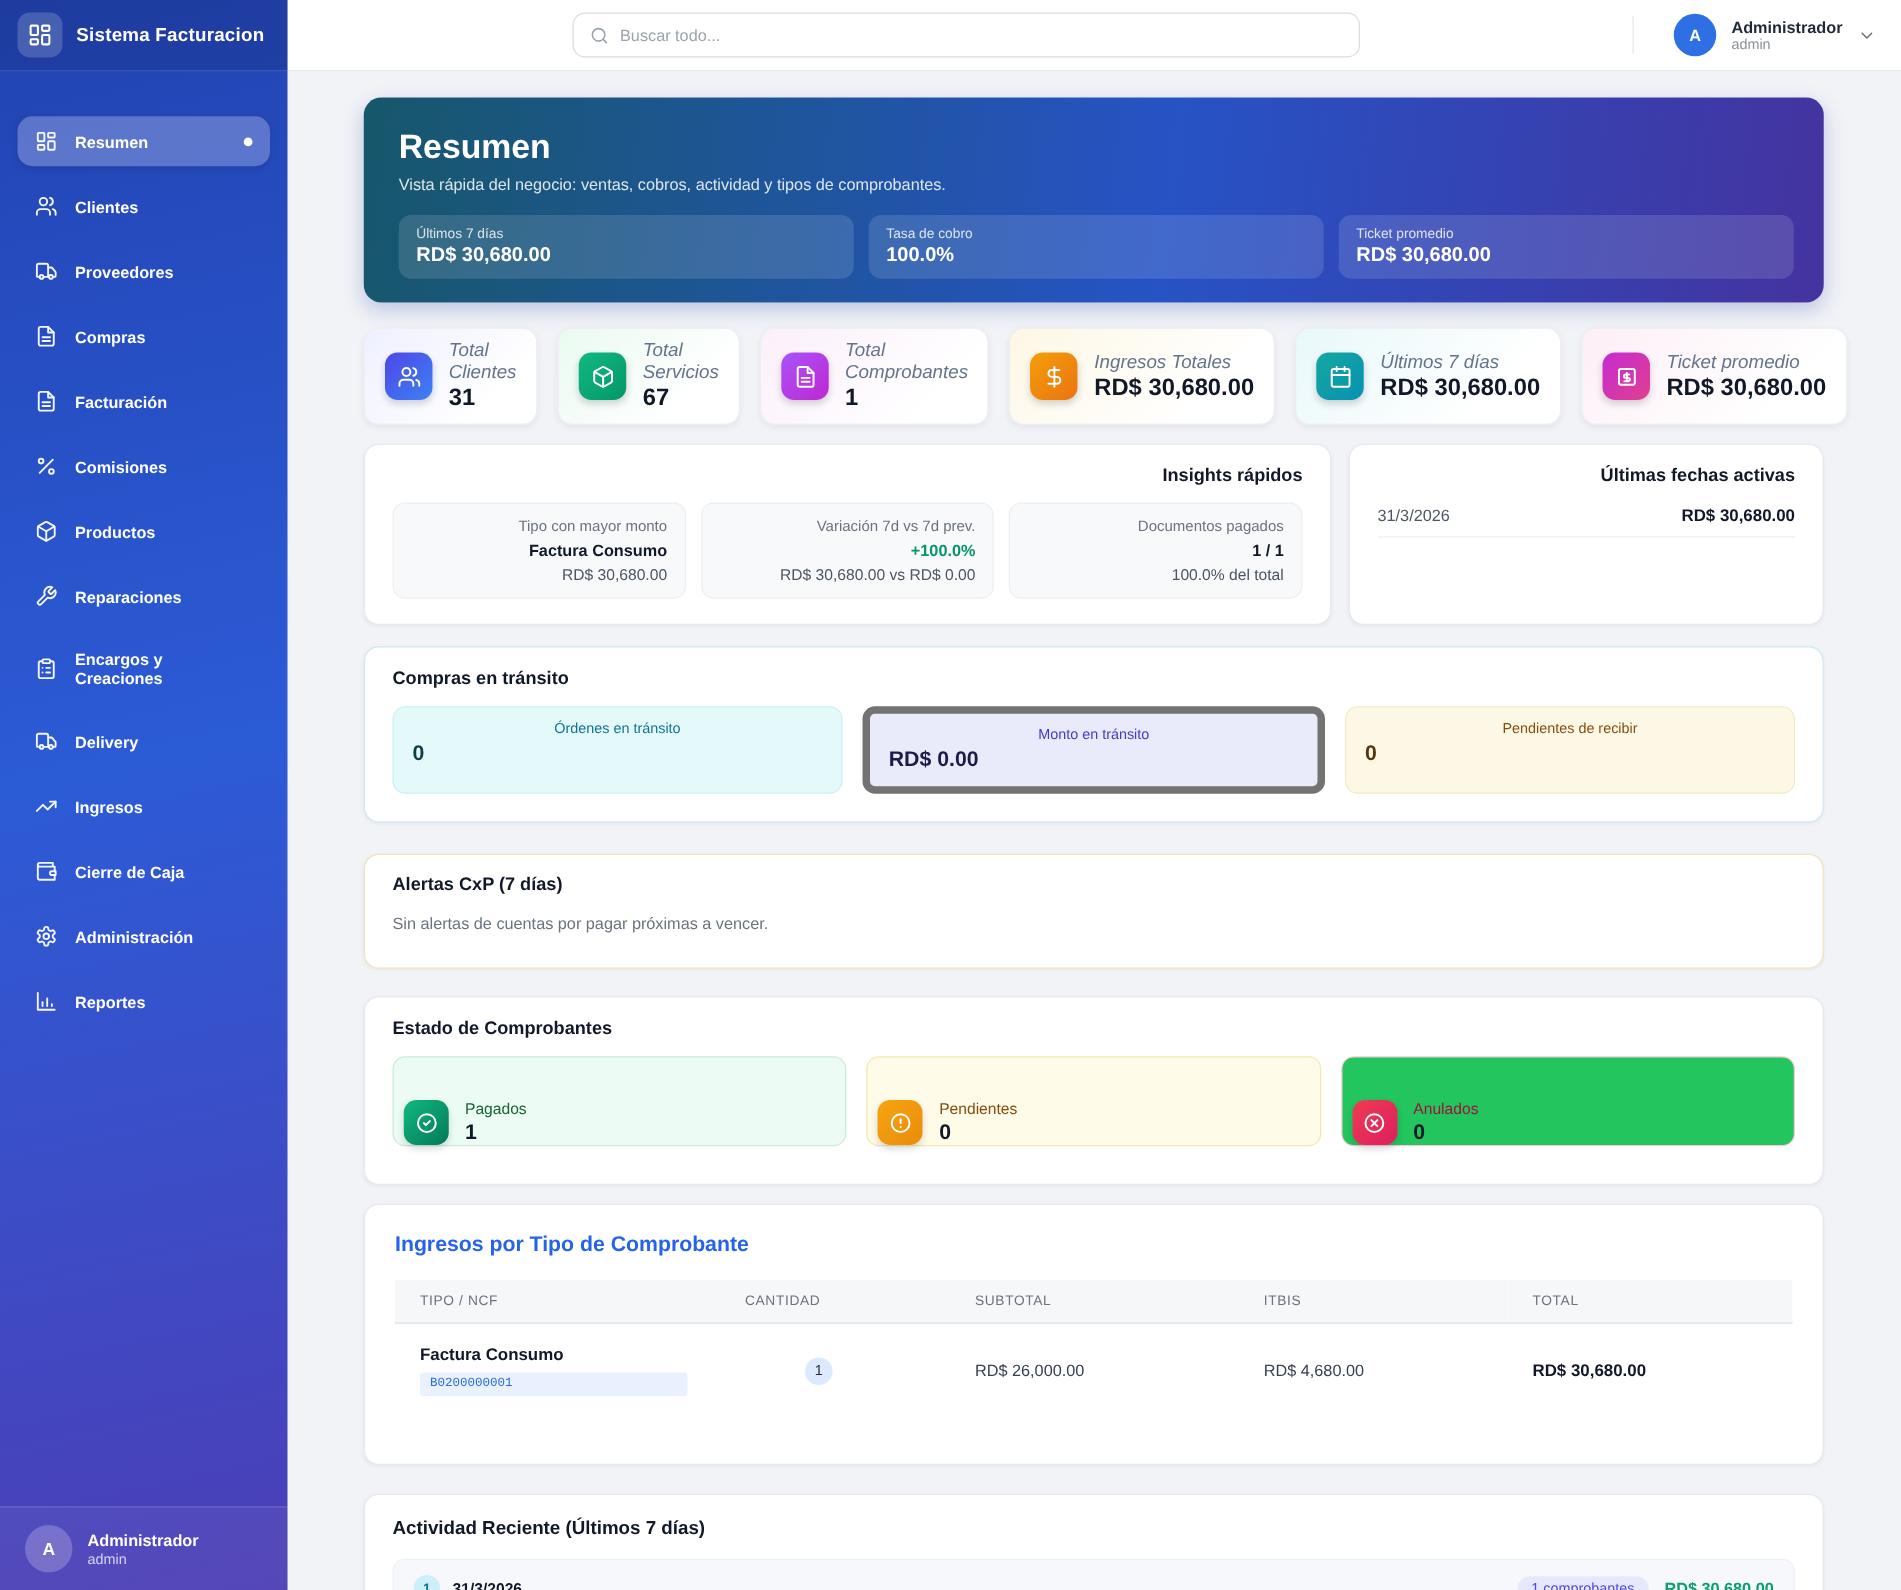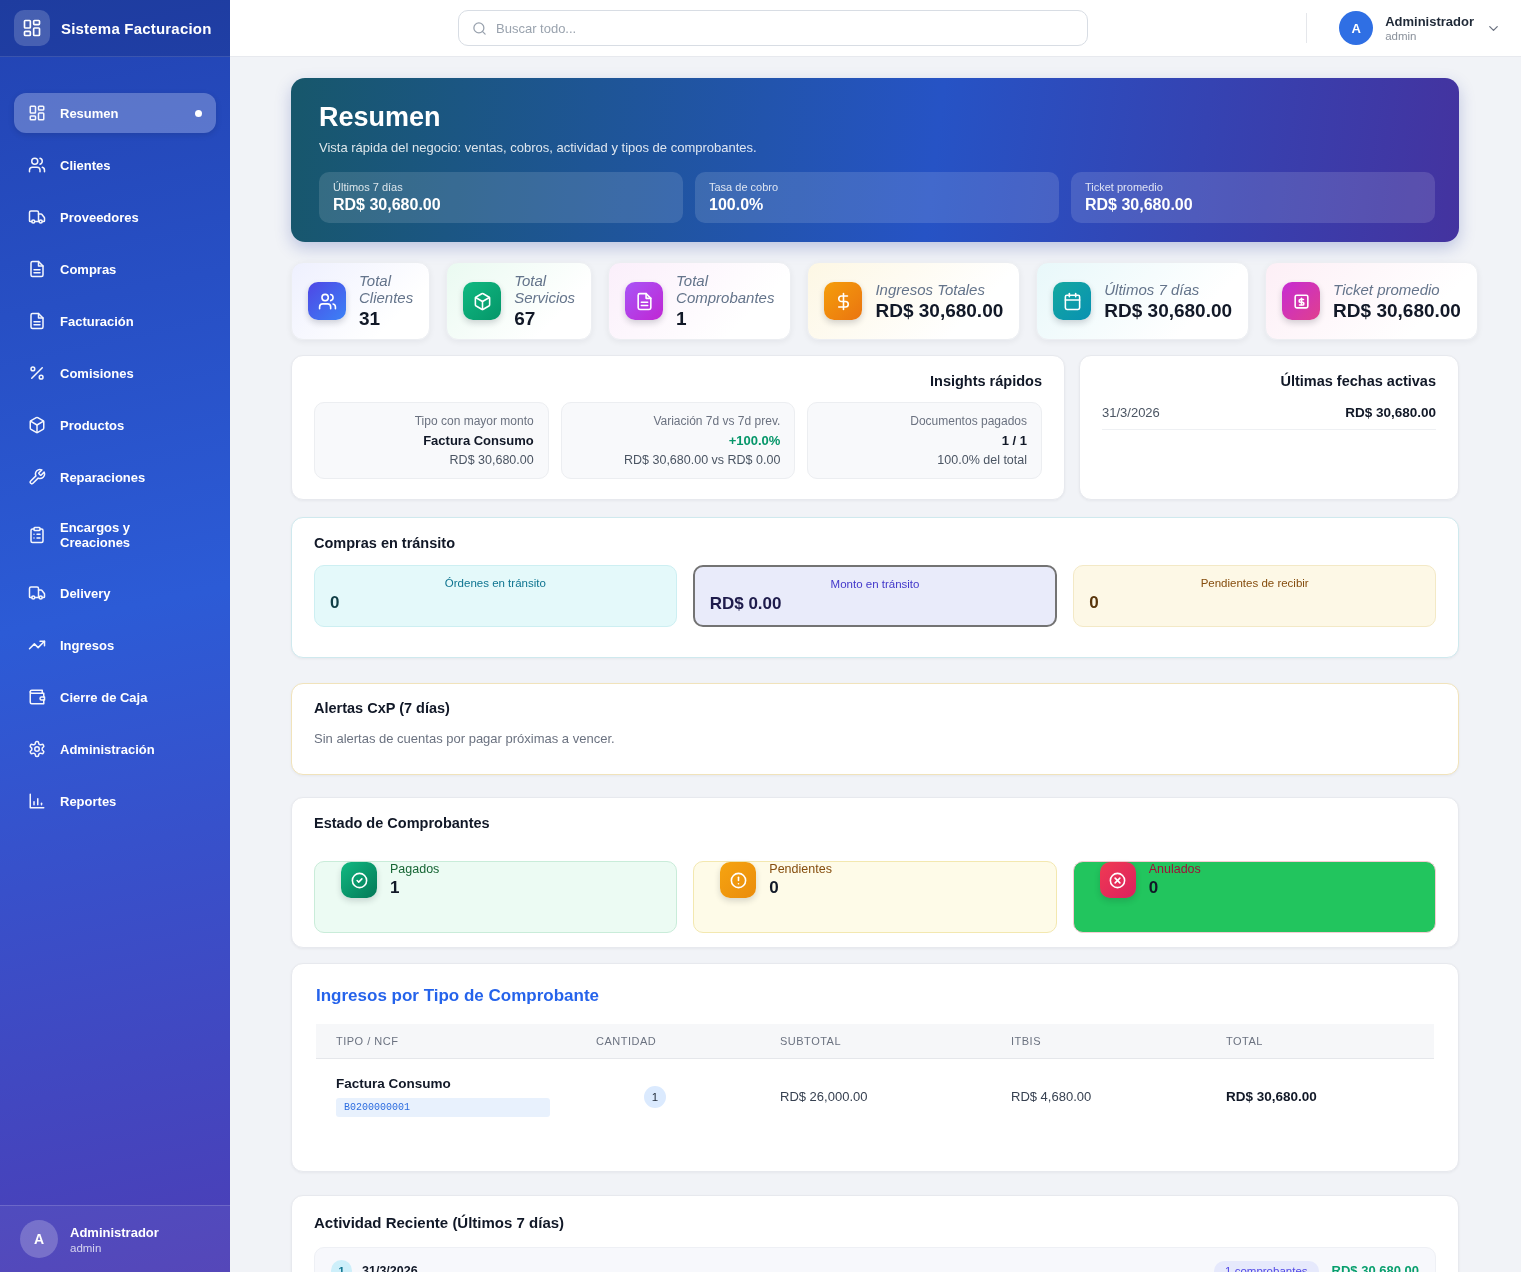--- a/index.html
+++ b/index.html
@@ -100,33 +100,33 @@
   .fecha-amt { font-size:13.5px; font-weight:bold; color:#111827; }
 
   
   .transito { border:1px solid #cfe9ee; height:141px; padding:17px 22px; margin-bottom:25px; }
   .tr-cards { display:flex; gap:16px; margin-top:14px; }
   .tr-card { flex:1; border-radius:10px; padding:11px 15px; }
   .tr-label { font-size:11.5px;text-align:center; }
   .tr-value { font-size:17px; font-weight:bold; margin-top:4px; }
   .tr-cyan   { background:#e4f9fa; border:1px solid #cdeff2; }
   .tr-cyan .tr-label { color:#0e7490; } .tr-cyan .tr-value { color:#113f46; }
-  .tr-indigo { background:#e9ebfa; border:2px solid #737373; }
+  .tr-indigo { background:#e9ebfa; border:6px solid #737373; }
   .tr-indigo .tr-label { color:#4338ca; } .tr-indigo .tr-value { color:#1e1b4b; }
   .tr-amber  { background:#fdf8e6; border:1px solid #f3e9c6; }
   .tr-amber .tr-label { color:#854d0e; } .tr-amber .tr-value { color:#58350b; }
 
   
   .alertas { border:1px solid #f1e3bb; height:92px; padding:16px 22px; margin-bottom:22px; }
   .alert-msg { font-size:13px; color:#6b7280; margin-top:15px; }
 
   
   .estado { height:151px; padding:17px 22px; margin-bottom:15px; }
   .es-cards { display:flex; gap:16px; margin-top:14px; }
-  .es-card { flex:1; height:72px; border-radius:10px; display:flex; align-items:flex-start; gap:13px; padding:0 26px;margin-top:16px; }
+  .es-card { flex:1; height:72px; border-radius:10px; display:flex; align-items:flex-end; gap:13px; padding:0 8px; }
   .es-icon { width:36px; height:36px; border-radius:10px; color:#fff; flex:none;
     display:flex; align-items:center; justify-content:center; box-shadow:0 3px 6px rgba(16,24,40,0.16); }
   .es-label { font-size:12.5px; }
   .es-value { font-size:17px; font-weight:bold; color:#111827; margin-top:2px; }
   .es-green { background:#ecfbf3; border:1px solid #c9ecd9; }
   .es-green .es-label { color:#166534; } .es-green .es-icon { background:linear-gradient(135deg,#10b981,#047857); }
   .es-amber { background:#fefbe8; border:1px solid #f3e8b0; }
   .es-amber .es-label { color:#854d0e; } .es-amber .es-icon { background:linear-gradient(135deg,#f6a410,#ea8c0c); }
   .es-red { background:#22c55e; border:1px solid #f6ccd3; }
   .es-red .es-label { color:#9f1239; } .es-red .es-icon { background:linear-gradient(135deg,#ef3b53,#dc1f5e); }

